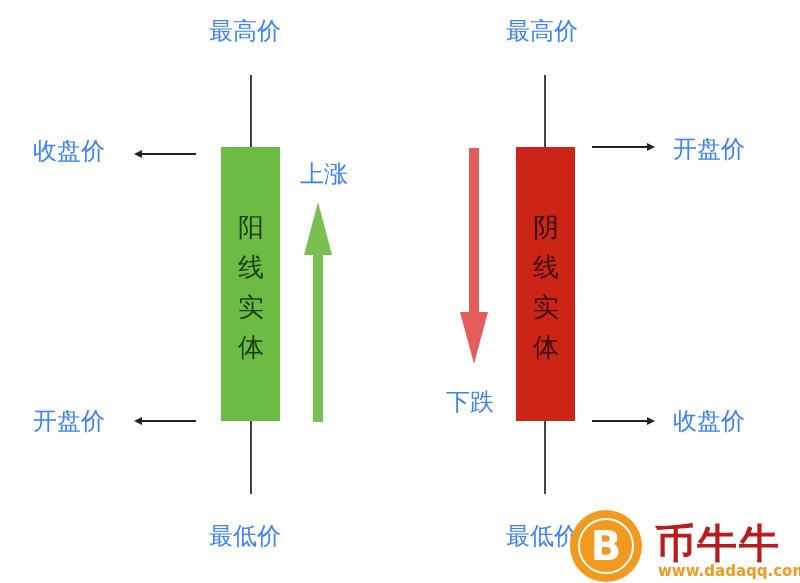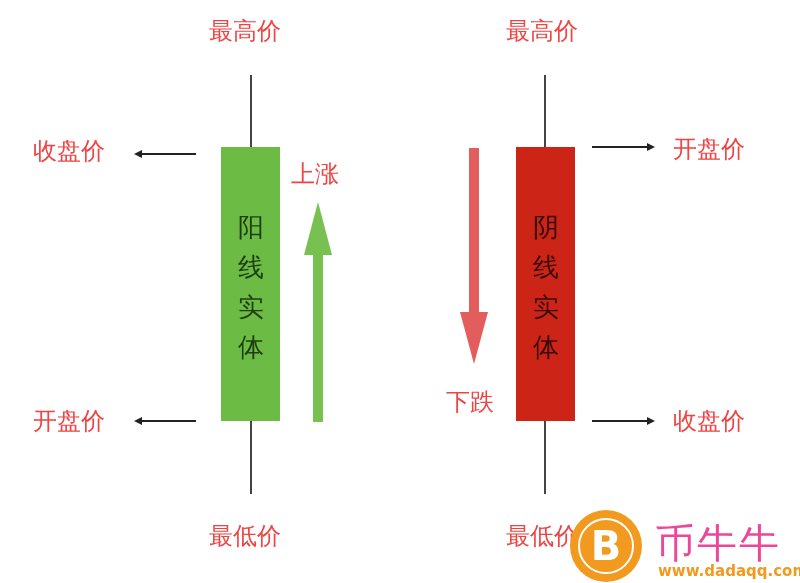--- a/index.html
+++ b/index.html
@@ -1,29 +1,29 @@
 <!DOCTYPE html>
 <html><head>
 <meta charset="utf-8">
 <style>
   html, body { margin:0; padding:0; }
   body { width:800px; height:583px; background:#ffffff; position:relative; overflow:hidden;
          font-family:"DejaVu Sans", sans-serif; color:#333333; }
   .abs { position:absolute; }
-  .label { font-size:24px; color:#ef4444; white-space:nowrap; line-height:28px; }
+  .label { font-size:24px; color:#3b82f6; white-space:nowrap; line-height:28px; }
   .wick { position:absolute; width:2px; background:#444; }
   .body-rect { position:absolute; }
   .vtext { position:absolute; width:60px; text-align:center; font-size:26px; line-height:40px; }
   .hline { position:absolute; height:2px; background:#222; }
   .ahead-l { position:absolute; width:0; height:0; border-top:4px solid transparent; border-bottom:4px solid transparent; border-right:8px solid #222; }
   .ahead-r { position:absolute; width:0; height:0; border-top:4px solid transparent; border-bottom:4px solid transparent; border-left:8px solid #222; }
   .logo-circle { position:absolute; left:570px; top:510px; width:72px; height:72px; border-radius:50%; background:#f29a1f; }
   .logo-inner { position:absolute; left:8px; top:8px; width:52px; height:52px; border-radius:50%; border:2px solid #fff; }
   .logo-b { position:absolute; left:0; top:0; width:56px; height:56px; line-height:56px; text-align:center; color:#fff; font-weight:bold; font-size:40px; font-family:"DejaVu Sans", sans-serif; }
-  .logo-text { position:absolute; left:655px; top:516px; font-size:40px; font-weight:normal; color:#ec4899; letter-spacing:2px; }
+  .logo-text { position:absolute; left:655px; top:516px; font-size:40px; font-weight:bold; color:#b91c1c; letter-spacing:2px; }
   .logo-url { position:absolute; left:658px; top:562px; font-size:15px; font-weight:bold; color:#f29a1f; }
 </style>
 </head>
 <body>
 
 <div>
   <span class="abs label" style="left:209px; top:17px;">最高价</span>
   <div class="wick" style="left:250px; top:75px; height:73px;"></div>
   <div class="body-rect" style="left:221px; top:147px; width:59px; height:274px; background:#6cbb45;">
     <div class="vtext" style="left:0; top:60px; color:#1f3d10;">
@@ -41,21 +41,21 @@
     <div class="hline" style="left:140px; top:153px; width:56px;"></div>
     <div class="ahead-l" style="left:134px; top:150px;"></div>
   </div>
 
   <span class="abs label" style="left:33px; top:407px;">开盘价</span>
   <div>
     <div class="hline" style="left:140px; top:420px; width:56px;"></div>
     <div class="ahead-l" style="left:134px; top:417px;"></div>
   </div>
 
-  <span class="abs label" style="left:291px; top:160px;">上涨</span>
+  <span class="abs label" style="left:300px; top:160px;">上涨</span>
   <svg class="abs" style="left:300px; top:200px;" width="36" height="224">
     <polygon points="18,2 32,55 4,55" fill="#78c04f"></polygon>
     <rect x="13" y="54" width="10" height="168" fill="#78c04f"></rect>
   </svg>
 </div>
 
 <div>
   <span class="abs label" style="left:506px; top:17px;">最高价</span>
   <div class="wick" style="left:544px; top:75px; height:73px;"></div>
   <div class="body-rect" style="left:516px; top:147px; width:59px; height:274px; background:#cc2518;">

